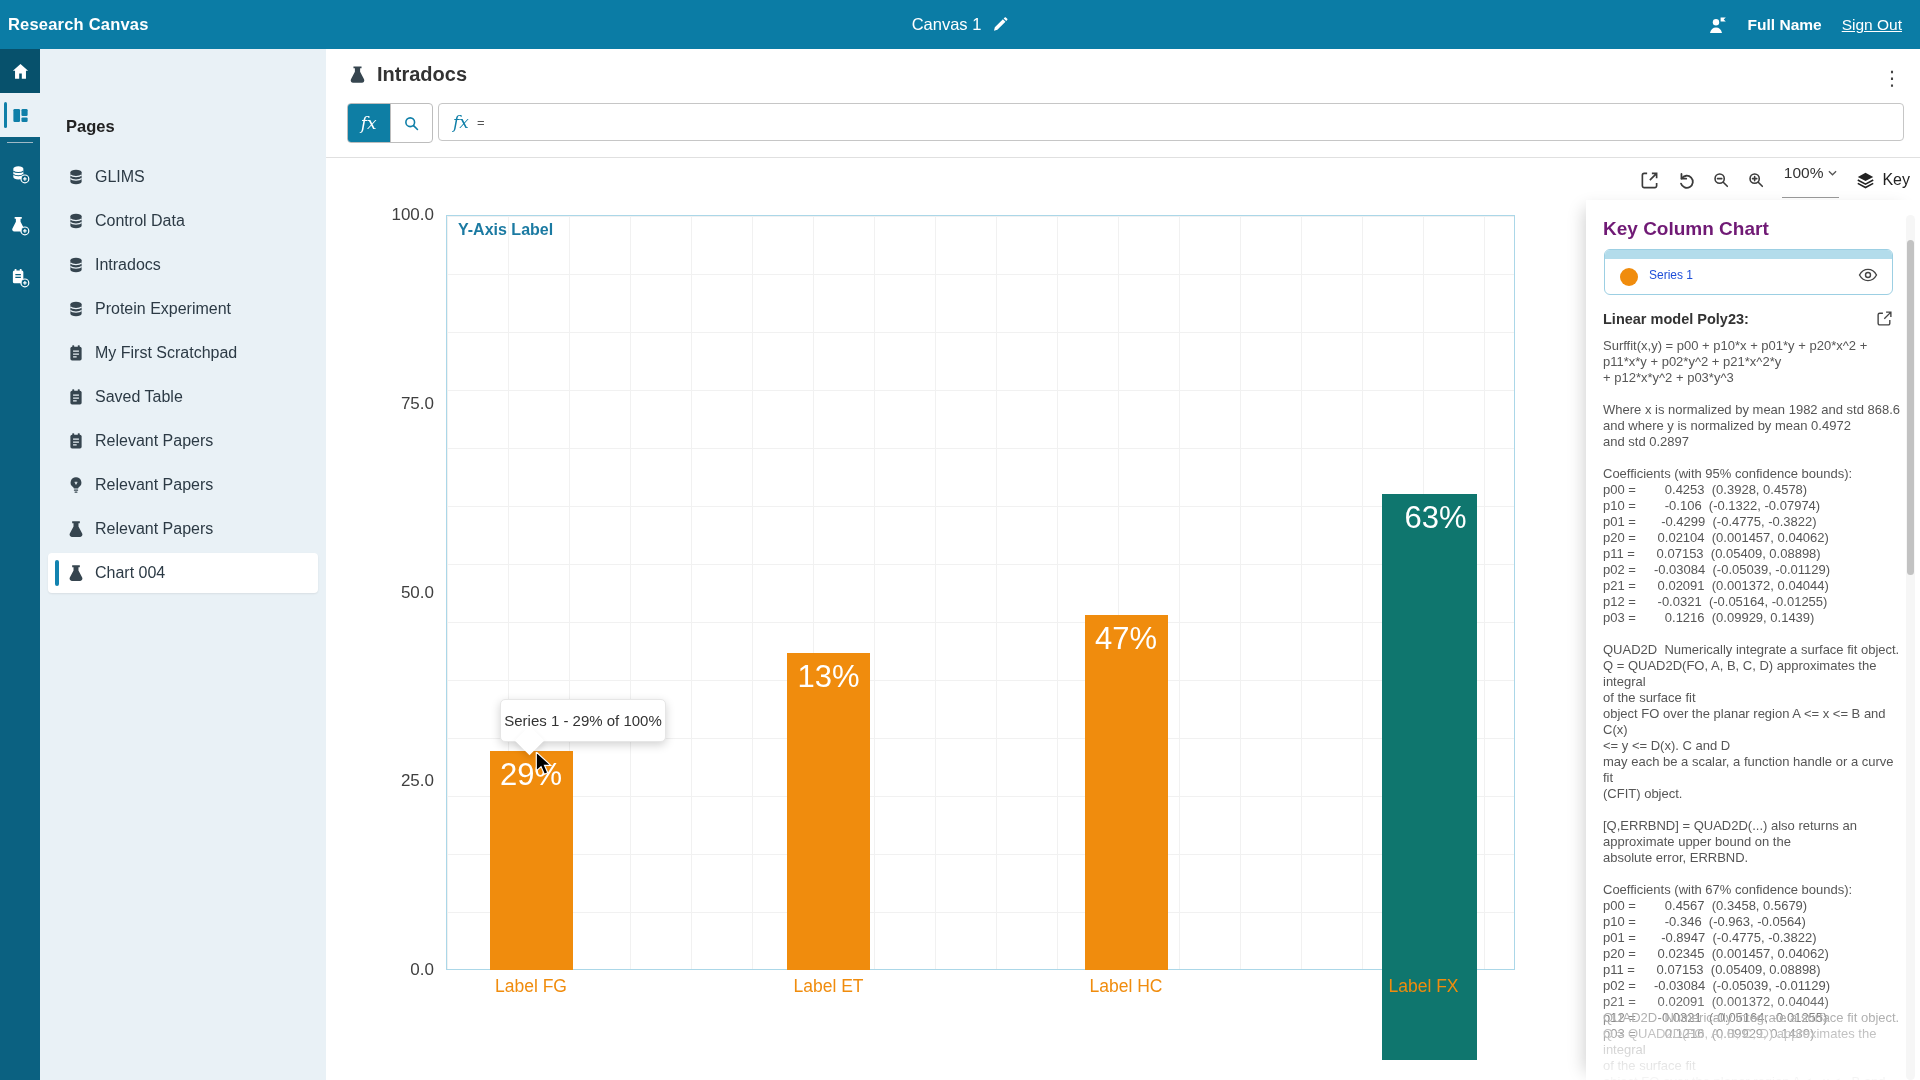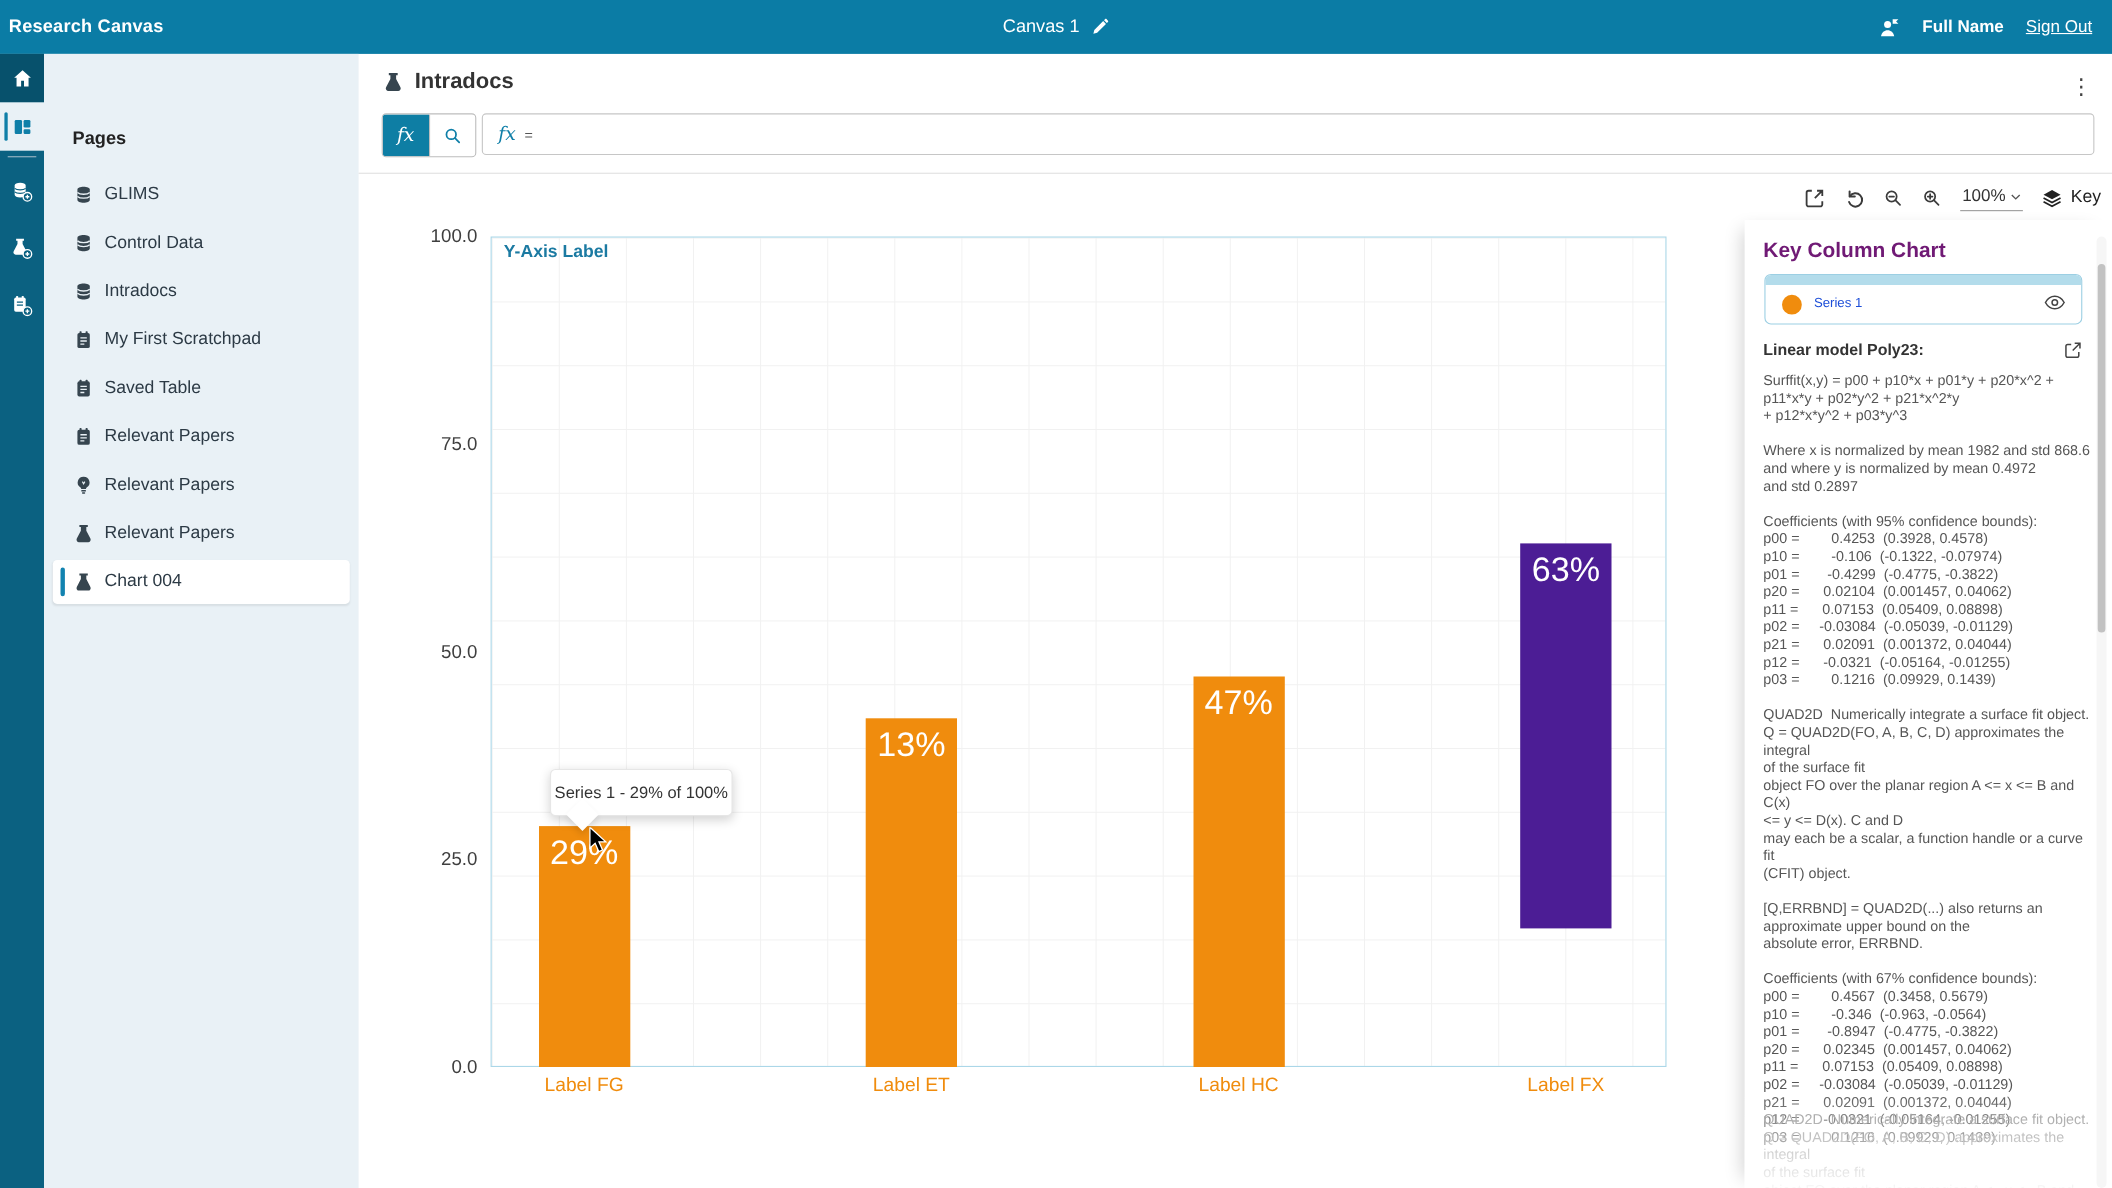--- a/index.html
+++ b/index.html
@@ -50,21 +50,21 @@
   .fx-search{color:#0F7FA8;border-left:1px solid #BDBDBD;}
   .formula-input{position:absolute;left:438px;top:103px;width:1466px;height:38px;border:1px solid #C6C6C6;border-radius:4px;
                  box-sizing:border-box;display:flex;align-items:center;padding-left:14px;gap:8px;background:#fff;}
   .fi-fx{font-family:"DejaVu Serif",serif;font-style:italic;font-size:17px;color:#0F7FA8;}
   .fi-eq{font-size:13px;color:#555;}
   .main-divider{position:absolute;left:326px;top:157px;width:1594px;height:1px;background:#E0E0E0;}
 
   
   .chart-toolbar{position:absolute;left:1630px;top:163px;width:280px;height:34px;display:flex;align-items:center;justify-content:flex-end;gap:17px;color:#3B3B3B;}
   .ct-btn{display:flex;align-items:center;justify-content:center;cursor:default;color:#3B3B3B;}
-  .zoom-select{display:flex;align-items:center;gap:5px;border-bottom:1px solid #9a9a9a;padding:2px 2px 3px 2px;font-size:15.5px;color:#333;cursor:default;}
+  .zoom-select{display:flex;align-items:center;gap:5px;border-bottom:1px solid #9a9a9a;padding:2px 2px 15px 2px;font-size:15.5px;color:#333;cursor:default;}
   .key-btn{display:flex;align-items:center;gap:7px;font-size:16px;color:#222;cursor:default;}
 
   
   .plot{position:absolute;left:446px;top:215px;width:1069px;height:755px;background:#fff;
         border:1px solid #ABD7E8;box-sizing:border-box;
         background-image:linear-gradient(to right,#f1f1f1 1px,transparent 1px),
                          linear-gradient(to bottom,#f1f1f1 1px,transparent 1px);
         background-size:61px 58px;}
   .y-axis-label{position:absolute;left:458px;top:221px;font-size:16px;font-weight:bold;color:#1B7AA2;}
   .ytick{position:absolute;width:70px;text-align:right;font-size:17px;color:#3F3F3F;}
@@ -208,20 +208,29 @@
             <svg width="18" height="18" viewBox="0 0 16 16">
               <path d="M3 3.7C3 2.4 5.2 1.5 8 1.5s5 .9 5 2.2v8.6c0 1.3-2.2 2.2-5 2.2s-5-.9-5-2.2z" fill="currentColor"></path>
               <path d="M3 6.2c1 .9 2.9 1.4 5 1.4s4-.5 5-1.4M3 9.4c1 .9 2.9 1.4 5 1.4s4-.5 5-1.4" stroke="#E9F1F6" stroke-width="1.1" fill="none"></path>
             </svg>
           </span>
           <span class="pi-label">Intradocs</span>
         </div>
         <div class="page-item">
           <span class="icon">
             <svg width="18" height="18" viewBox="0 0 16 16">
+              <path d="M3 3.7C3 2.4 5.2 1.5 8 1.5s5 .9 5 2.2v8.6c0 1.3-2.2 2.2-5 2.2s-5-.9-5-2.2z" fill="currentColor"></path>
+              <path d="M3 6.2c1 .9 2.9 1.4 5 1.4s4-.5 5-1.4M3 9.4c1 .9 2.9 1.4 5 1.4s4-.5 5-1.4" stroke="#E9F1F6" stroke-width="1.1" fill="none"></path>
+            </svg>
+          </span>
+          <span class="pi-label">Protein Experiment</span>
+        </div>
+        <div class="page-item">
+          <span class="icon">
+            <svg width="18" height="18" viewBox="0 0 16 16">
               <rect x="3" y="2.4" width="10" height="12.2" rx="1.5" fill="currentColor"></rect>
               <rect x="4.7" y="1" width="1.7" height="2.6" rx=".6" fill="currentColor"></rect>
               <rect x="9.6" y="1" width="1.7" height="2.6" rx=".6" fill="currentColor"></rect>
               <path d="M5.4 6.4h5.2M5.4 8.9h5.2M5.4 11.4h3.2" stroke="#E9F1F6" stroke-width="1.1"></path>
             </svg>
           </span>
           <span class="pi-label">My First Scratchpad</span>
         </div>
         <div class="page-item">
           <span class="icon">
@@ -445,17 +454,17 @@
     </div>
     <div class="xlabel" style="left: 461px; top: 976px; color: rgb(240, 140, 13);">Label FG</div>
     <div class="bar" style="left: 787px; top: 652.9px; width: 83px; height: 317.1px; background: rgb(240, 140, 13);">
       <span class="bar-label">13%</span>
     </div>
     <div class="xlabel" style="left: 758.5px; top: 976px; color: rgb(240, 140, 13);">Label ET</div>
     <div class="bar" style="left: 1084.5px; top: 615.15px; width: 83px; height: 354.85px; background: rgb(240, 140, 13);">
       <span class="bar-label">47%</span>
     </div>
     <div class="xlabel" style="left: 1056px; top: 976px; color: rgb(240, 140, 13);">Label HC</div>
-    <div class="bar" style="left: 1382px; top: 494.35px; width: 83px; height: 350px; background: #4c1d95;">
+    <div class="bar" style="left: 1382px; top: 494.35px; width: 83px; height: 566px; background: #0f766e; padding-left: 12px;">
       <span class="bar-label">63%</span>
     </div>
     <div class="xlabel" style="left: 1353.5px; top: 976px; color: rgb(240, 140, 13);">Label FX</div>
   </div>
 
 </body></html>

